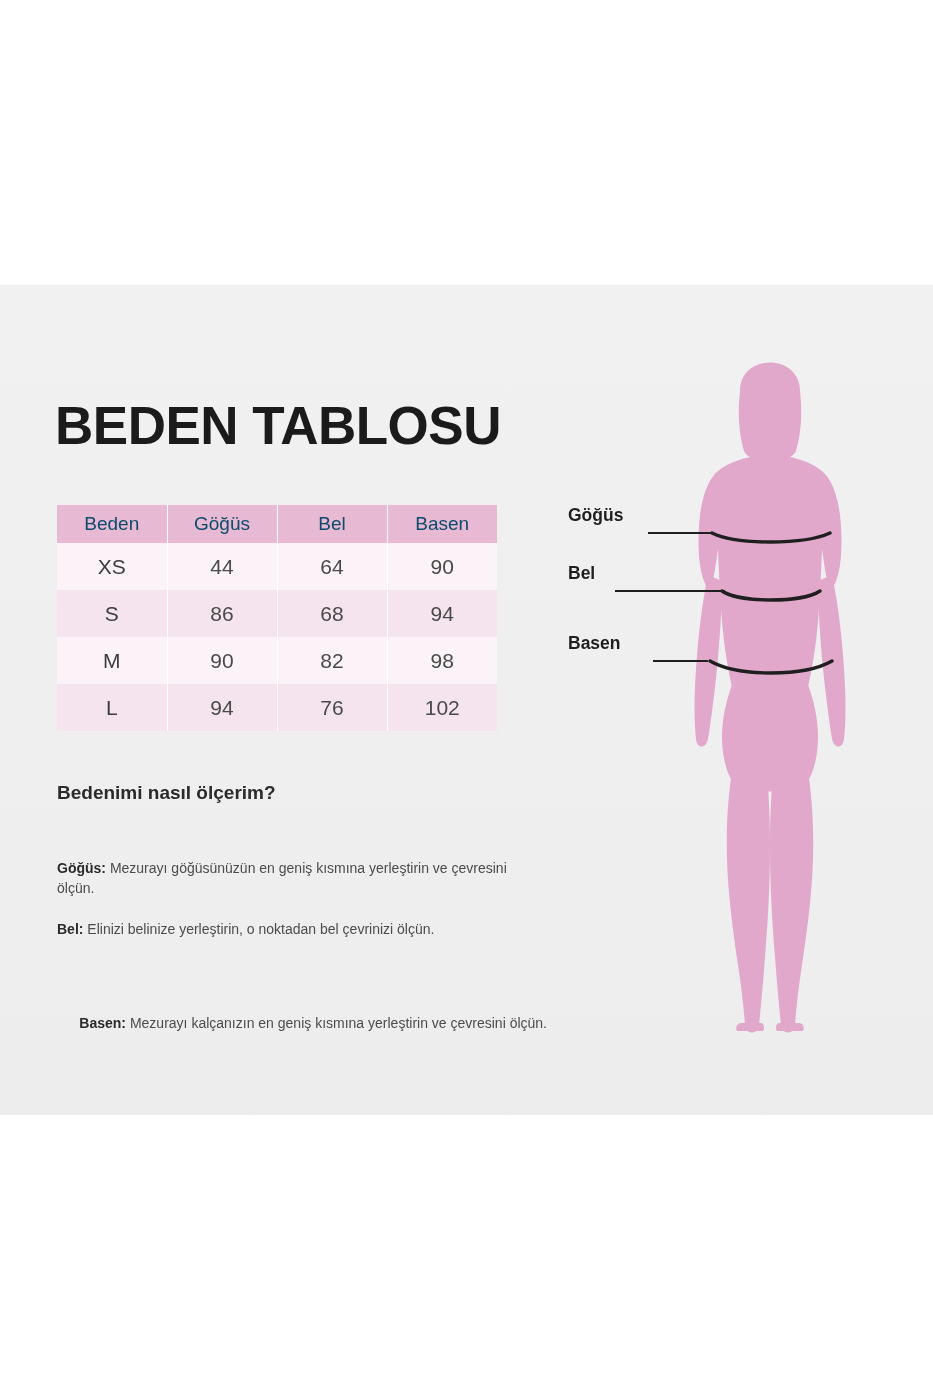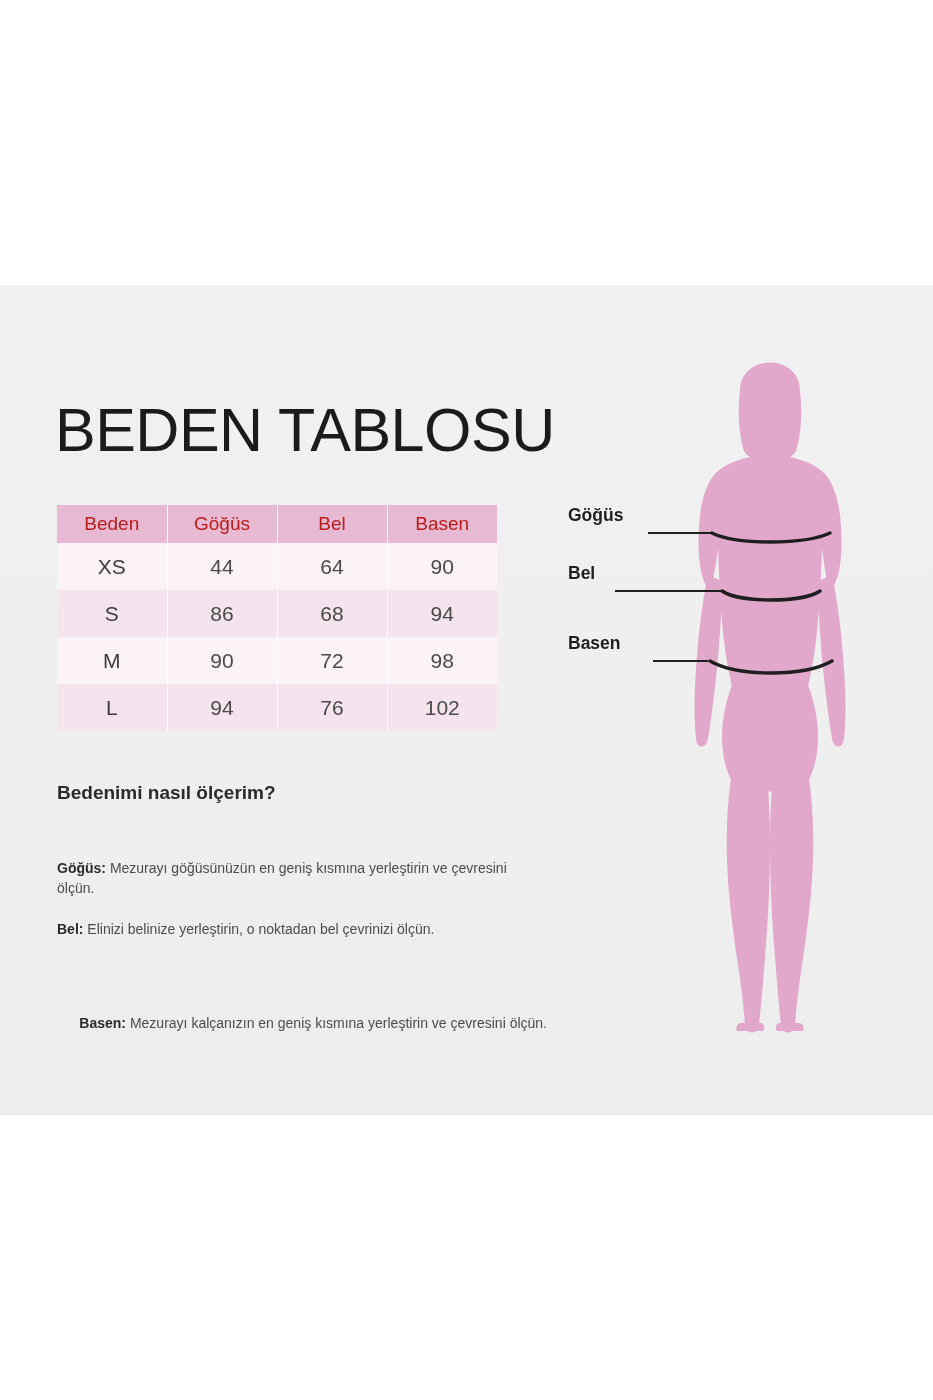--- a/index.html
+++ b/index.html
@@ -32,22 +32,22 @@
     position: absolute;
     inset: 0;
     background: linear-gradient(180deg, #f2f1f2 0%, #eeedee 100%);
   }
 
   
   .title {
     position: absolute;
     left: 55px;
     top: 395px;
-    font-size: 61px;
-    font-weight: normal;
+    font-size: 53px;
+    font-weight: bold;
     letter-spacing: -0.5px;
     color: #1b1b1b;
     margin: 0;
     font-family: "Liberation Sans", sans-serif;
   }
 
   
   .size-table {
     position: absolute;
     left: 57px;
@@ -63,21 +63,21 @@
     height: 47px;
     padding: 0;
     font-weight: normal;
     border-right: 1px solid #ffffff;
   }
   .size-table th:last-child, .size-table td:last-child {
     border-right: none;
   }
   .size-table thead th {
     background: #e7b9d2;
-    color: #b91c1c;
+    color: #0c4a6e;
     font-size: 19px;
     font-weight: normal;
     height: 38px;
   }
   .size-table tbody tr:nth-child(odd) td {
     background: #fbf3f7;
   }
   .size-table tbody tr:nth-child(even) td {
     background: #f5e4ee;
   }
@@ -172,21 +172,21 @@
       </tr>
       <tr>
         <td>S</td>
         <td>86</td>
         <td>68</td>
         <td>94</td>
       </tr>
       <tr>
         <td>M</td>
         <td>90</td>
-        <td>72</td>
+        <td>82</td>
         <td>98</td>
       </tr>
       <tr>
         <td>L</td>
         <td>94</td>
         <td>76</td>
         <td>102</td>
       </tr>
     </tbody>
   </table>

